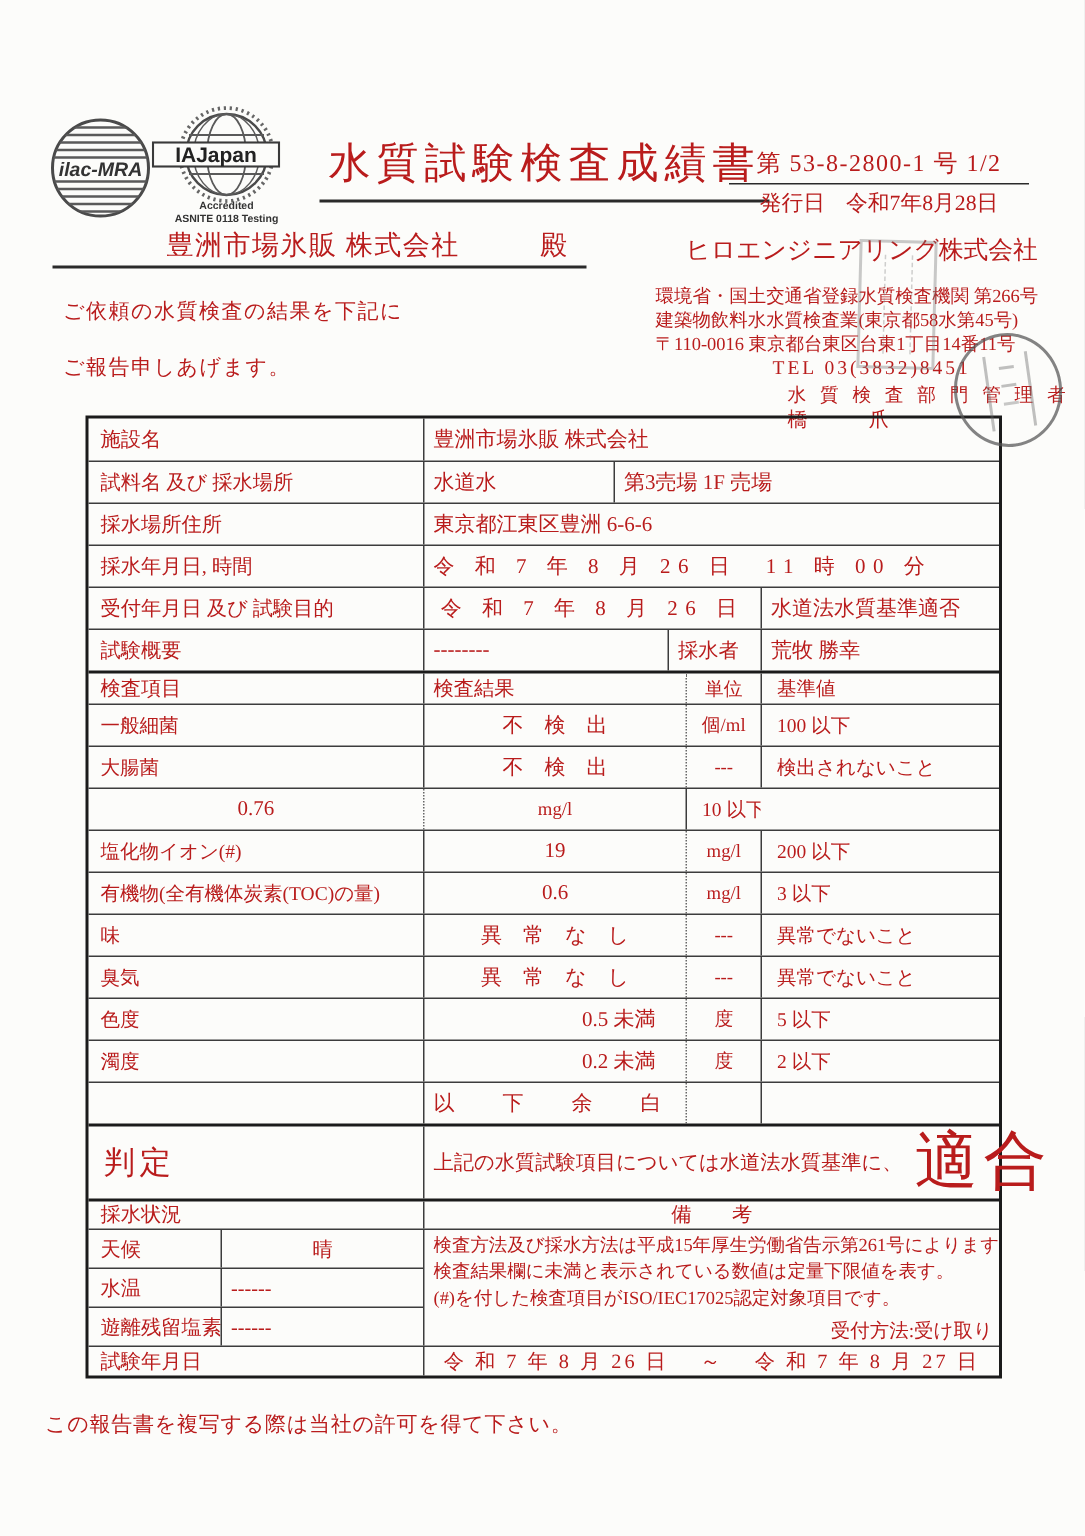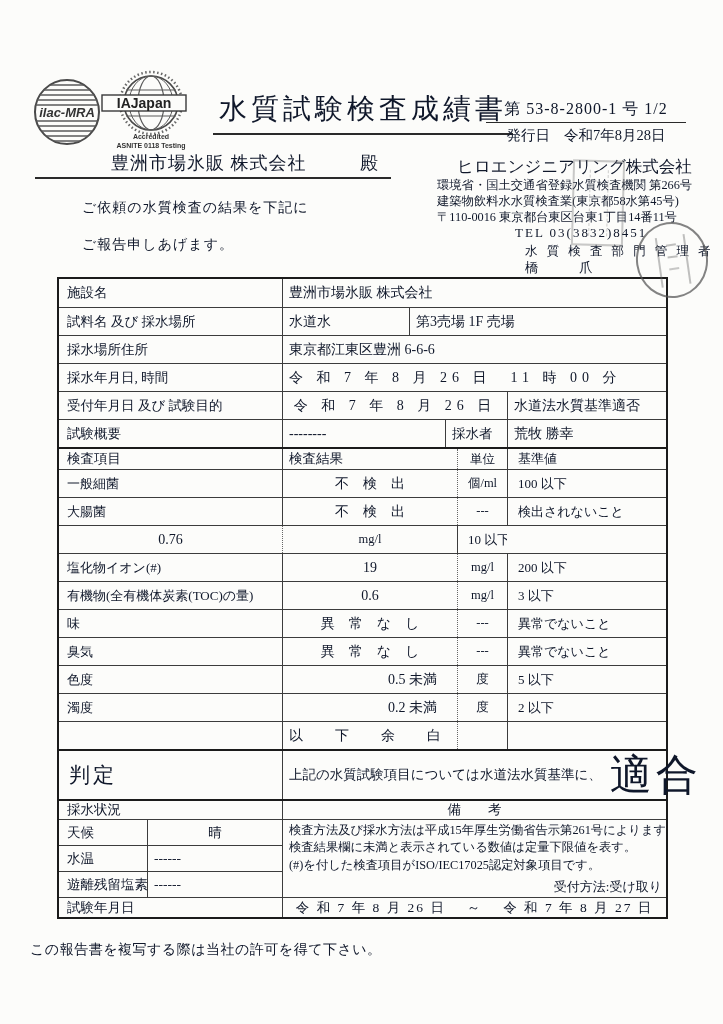--- a/index.html
+++ b/index.html
@@ -1,19 +1,19 @@
 <!DOCTYPE html>
 <html><head>
 <meta charset="utf-8">
 <style>
   * { margin:0; padding:0; box-sizing:border-box; }
   html,body { background:#e8e8e6; }
   .page {
     position:relative; width:723px; height:1024px; margin:0 auto;
-    background:#fcfcfa; color:#0f172a; overflow:hidden;
+    background:#fcfcfa; color:#b91c1c; overflow:hidden;
     font-family:"Liberation Serif","DejaVu Serif",serif;
   }
   
   .logo-ilac { position:absolute; left:32px; top:76px; }
   .logo-iaj  { position:absolute; left:101px; top:70px; }
   .doc-title {
     position:absolute; left:213px; top:90px;
     font-size:28px; letter-spacing:4px; font-weight:500;
     border-bottom:2.5px solid #2a2a2a; padding:0 6px 5px 6px; white-space:nowrap;
   }
@@ -21,23 +21,23 @@
   .doc-num { font-size:16px; letter-spacing:1px; border-bottom:1.5px solid #2a2a2a; padding-bottom:2px; white-space:nowrap; }
   .issue-line { font-size:14.5px; margin-top:3px; white-space:nowrap; display:flex; justify-content:center; gap:14px; }
   .addressee {
     position:absolute; left:35px; top:149px; width:356px; height:30px;
     border-bottom:2px solid #2a2a2a; display:flex; align-items:center;
     font-size:18px; letter-spacing:1px;
   }
   .addressee .co { padding-left:76px; }
   .addressee .hon { margin-left:auto; margin-right:12px; }
   .intro { position:absolute; left:42px; top:199px; font-size:14px; letter-spacing:1px; }
-  .intro div { margin-bottom:19px;margin-left:40px; }
+  .intro div { margin-bottom:19px; }
   .issuer { position:absolute; left:437px; top:156px; width:282px; line-height:1.28; }
-  .issuer .co-name { font-size:16.5px; padding-left:20px; white-space:nowrap; margin-bottom:1px; }
+  .issuer .co-name { font-size:16.5px; padding-left:20px; white-space:nowrap; margin-bottom:13px; }
   .issuer .reg { font-size:12.3px; white-space:nowrap; }
   .issuer .tel { font-size:13px; padding-left:78px; letter-spacing:2px; white-space:nowrap; }
   .issuer .mgr { font-size:12.5px; padding-left:88px; letter-spacing:3px; white-space:nowrap; margin-top:1px; }
   .issuer .mgr-name { font-size:13.5px; padding-left:88px; white-space:nowrap; }
   
   .stamp-sq {
     position:absolute; left:572px; top:160px; width:52px; height:86px;
     border:2px solid rgba(115,115,115,.38); transform:rotate(1.5deg); z-index:3;
   }
   .stamp-sq i { position:absolute; top:8px; bottom:8px; width:0; border-left:1px dashed rgba(120,120,120,.35); }

